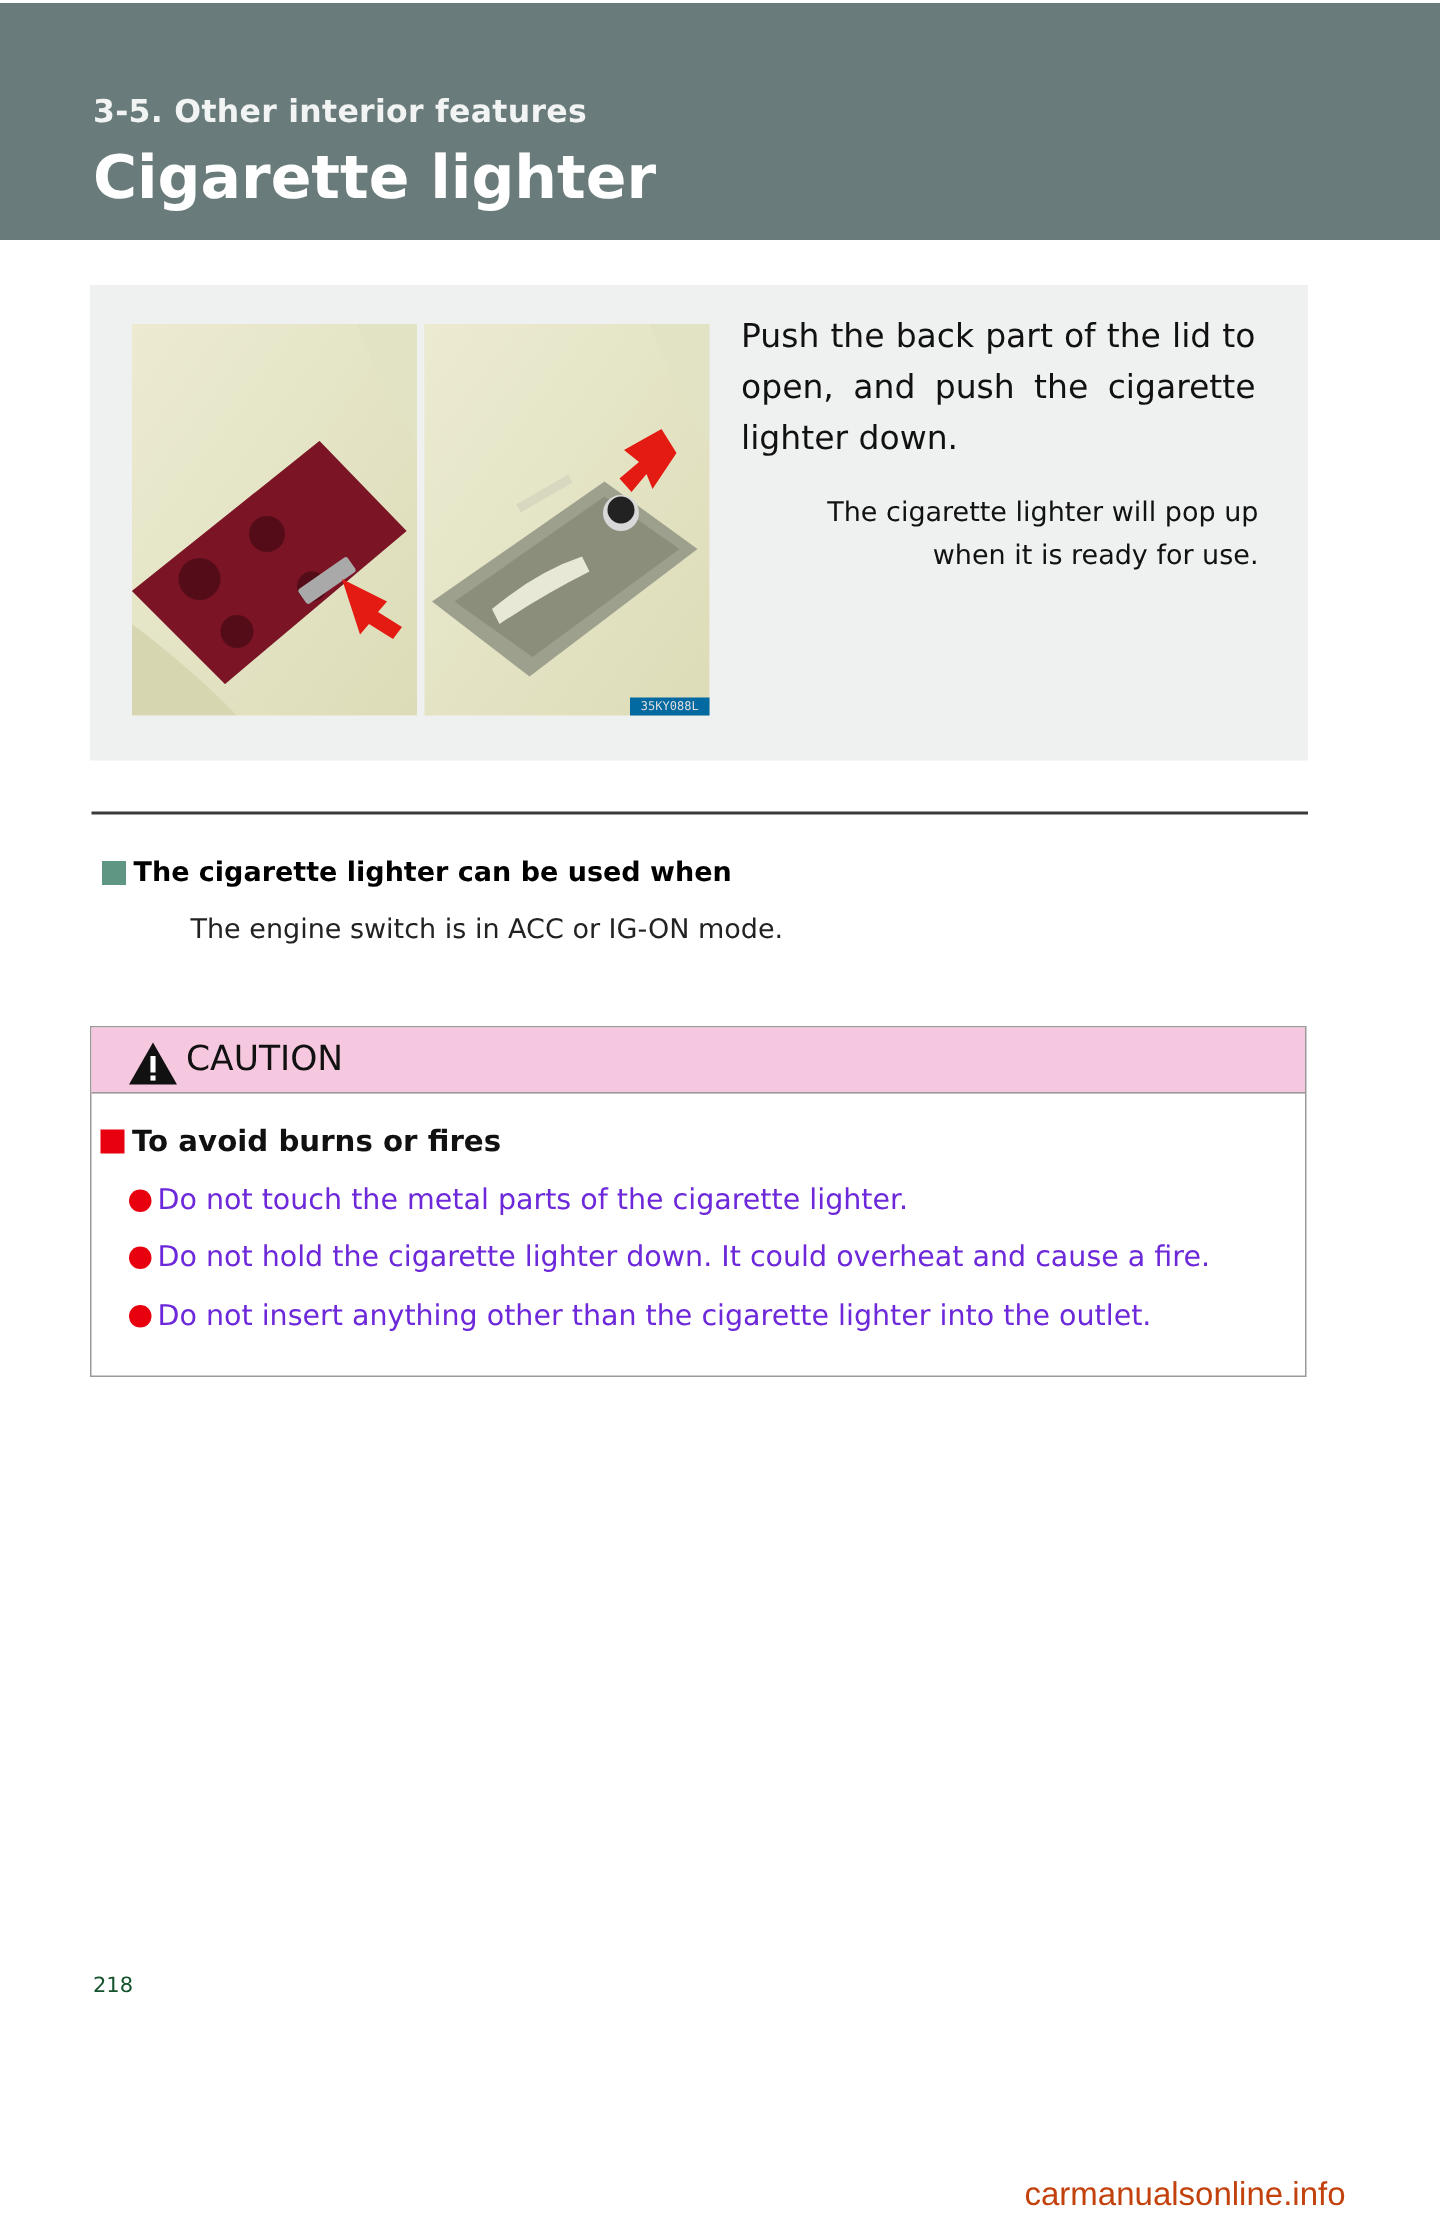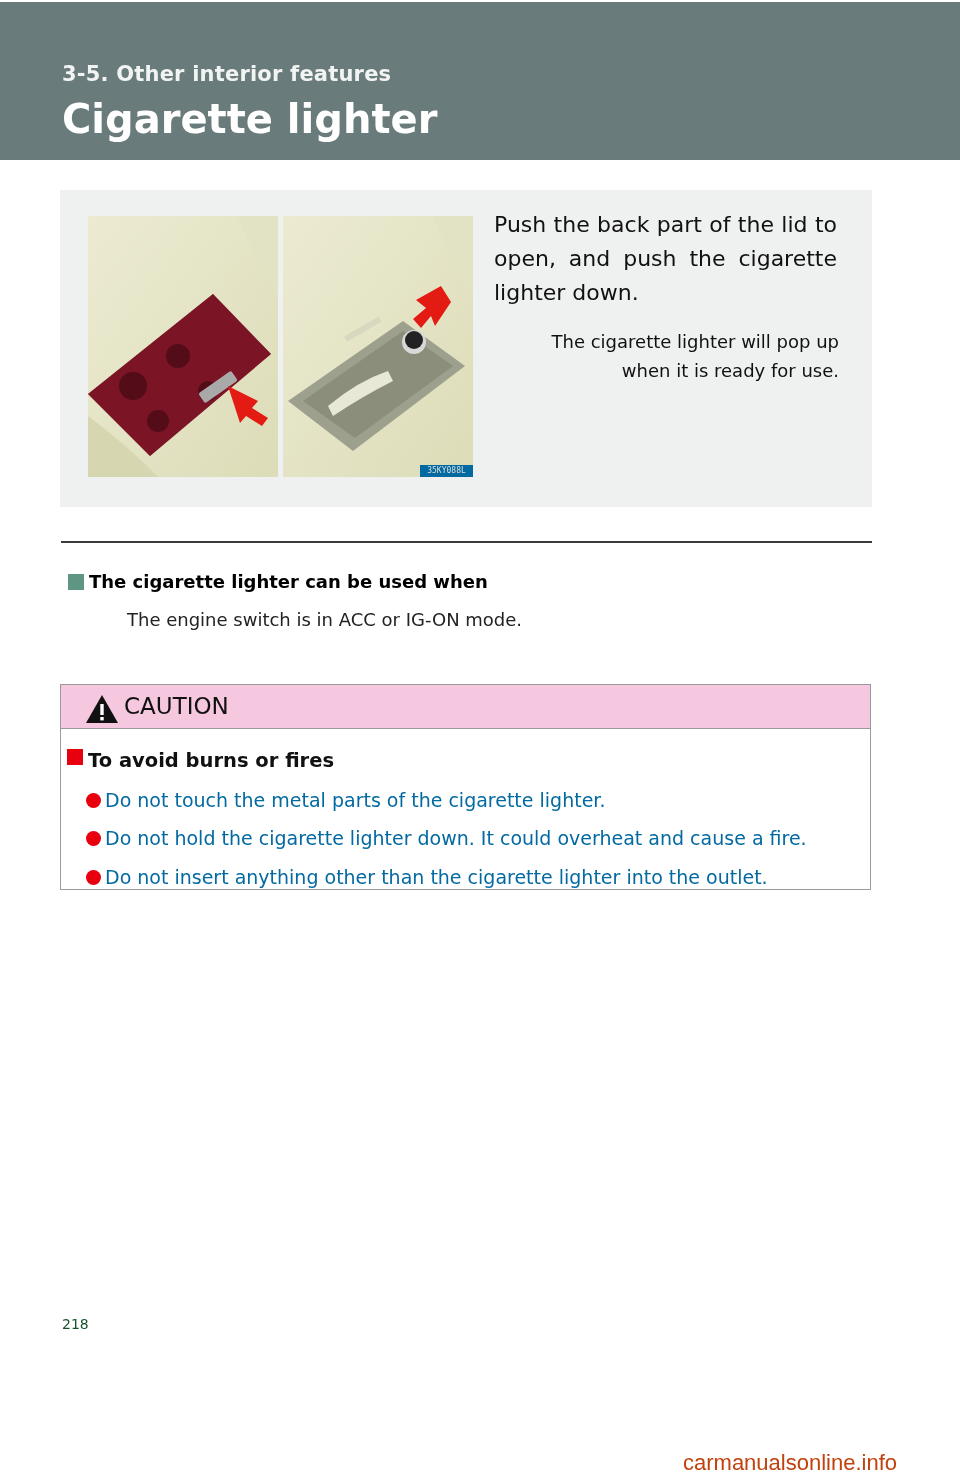--- a/index.html
+++ b/index.html
@@ -19,26 +19,26 @@
 
   .fig-text { position:absolute; left:494px; top:208px; width:343px; font-size:22px; line-height:34px; text-align:justify; text-align-last:left; color:#111; }
   .fig-sub { position:absolute; left:521px; top:327px; width:318px; font-size:18px; line-height:29px; color:#111;text-align:right; }
 
   .rule { position:absolute; left:61px; top:541px; width:811px; height:2px; background:#3a3a3a; }
 
   .note-head { position:absolute; left:68px; top:571px; font-size:18px; font-weight:bold; color:#000000; display:flex; align-items:center; }
   .sq { display:inline-block; width:16px; height:16px; margin-right:5px; }
   .note-body { position:absolute; left:89px; top:609px; font-size:18px; color:#222;margin-left:38px; }
 
-  .caution { position:absolute; left:60px; top:684px; width:811px; height:206px; border:1px solid #9a9a9a; box-sizing:border-box; background:#fff; }
+  .caution { position:absolute; left:60px; top:684px; width:811px; height:234px; border:1px solid #9a9a9a; box-sizing:border-box; background:#fff; }
   .caution-bar { position:absolute; left:0; top:0; width:100%; height:44px; background:#f6c8df; border-bottom:1px solid #9a9a9a; box-sizing:border-box; }
   .warn-icon { position:absolute; left:24px; top:9px; }
   .caution-label { position:absolute; left:63px; top:8px; font-size:23px; color:#111; }
-  .c-head { position:absolute; left:6px; top:64px; font-size:19.5px; font-weight:bold; color:#111; display:flex; }
-  .c-item { position:absolute; left:25px; font-size:19px; color:#0369a1; display:flex; align-items:center; }
+  .c-head { position:absolute; left:6px; top:64px; font-size:19.5px; font-weight:bold; color:#111; display:flex; align-items:center; }
+  .c-item { position:absolute; left:25px; font-size:19px; color:#6d28d9; display:flex; align-items:center; }
   .dot { display:inline-block; width:15px; height:15px; border-radius:50%; background:#e8000f; margin-right:4px; }
 
   .page-num { position:absolute; left:62px; top:1316px; font-size:14px; color:#14532d; }
   .watermark { position:absolute; left:683px; top:1450px; font-size:22px; color:#c2410c; font-family:"Liberation Sans", sans-serif; }
 </style>
 </head>
 <body>
 
 <div class="header">
   <div class="section">3-5. Other interior features</div>

